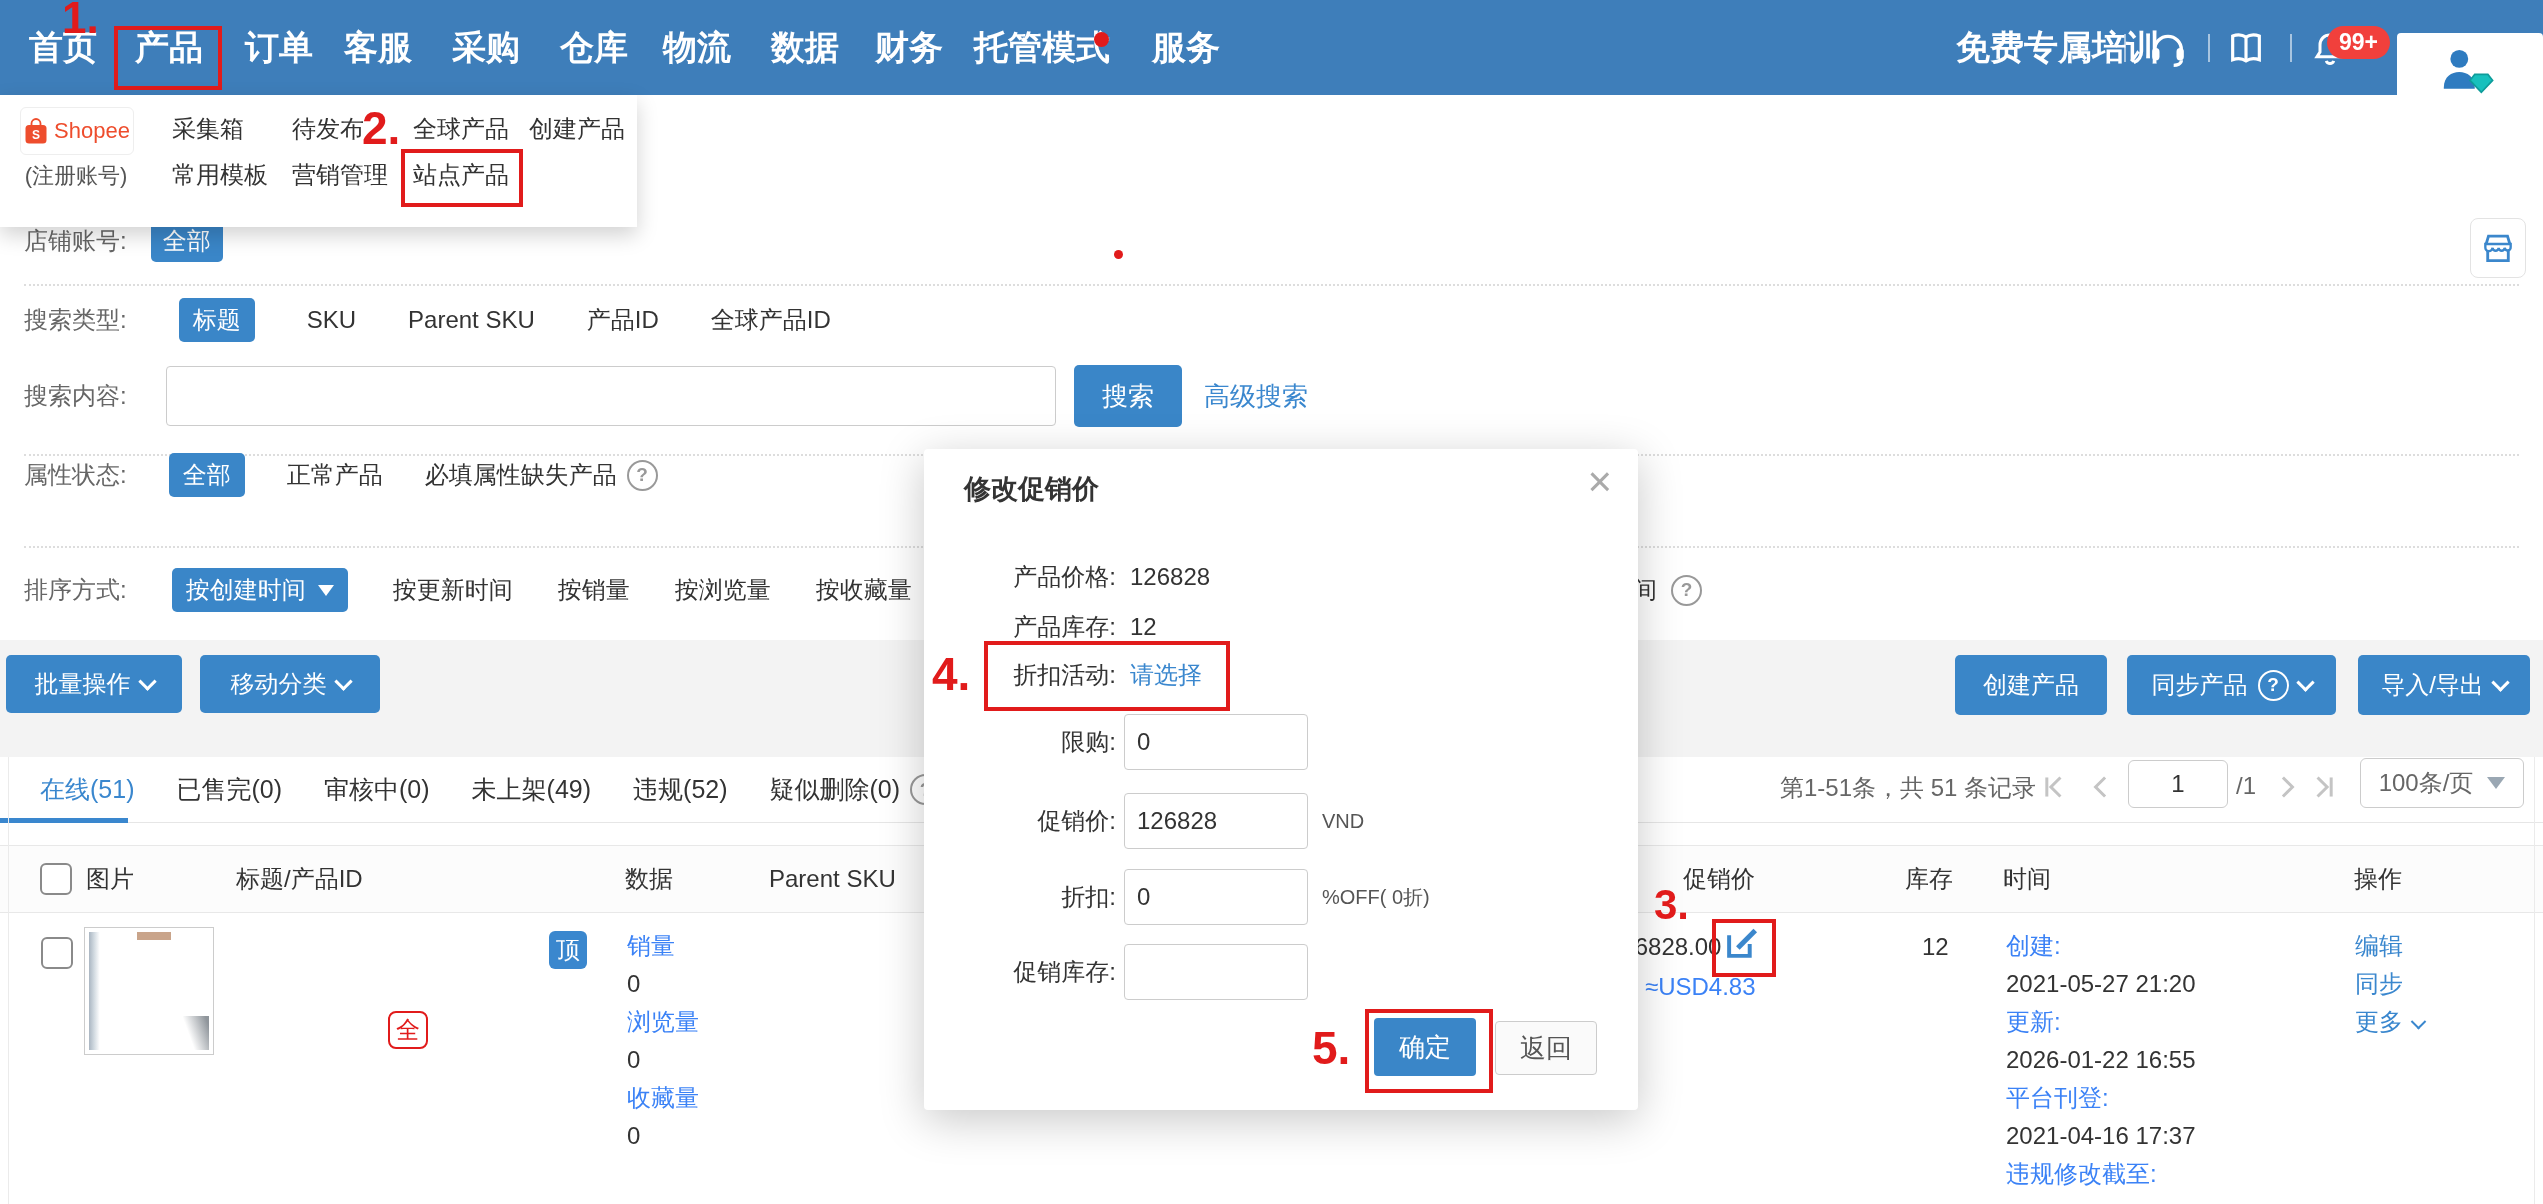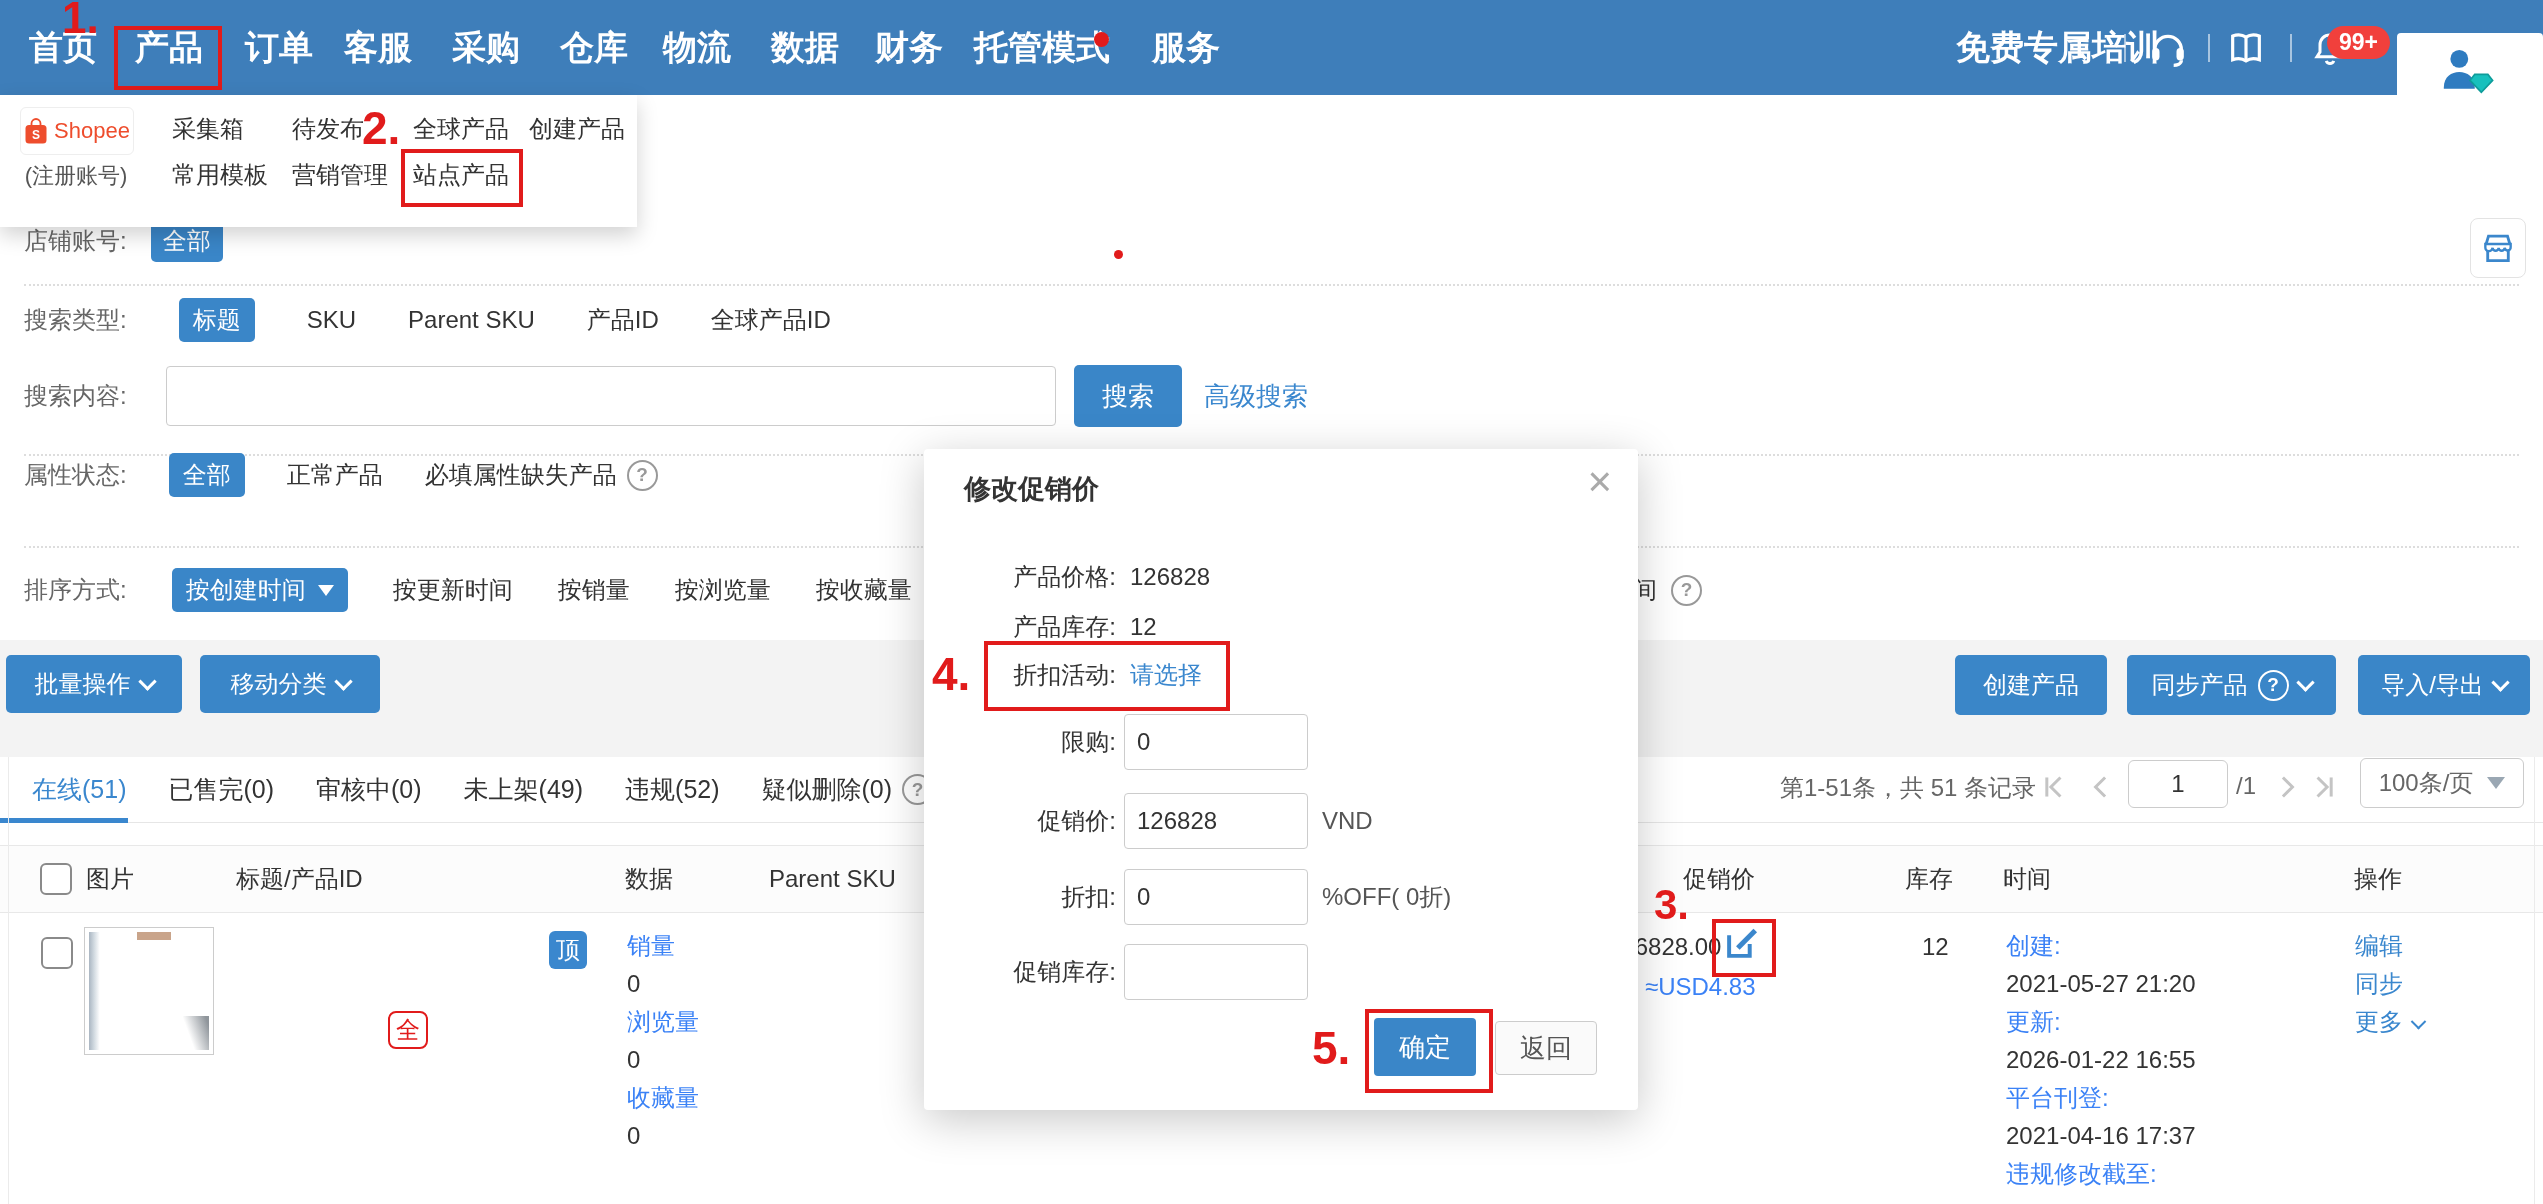--- a/index.html
+++ b/index.html
@@ -49,21 +49,21 @@
   .tri{width:0;height:0;border-left:8px solid transparent;border-right:8px solid transparent;
        border-top:11px solid #fff;display:inline-block;margin-left:12px;}
   .chv{display:inline-block;width:10px;height:10px;border-right:3px solid currentColor;
        border-bottom:3px solid currentColor;transform:rotate(45deg) translate(-2px,-2px);margin-left:10px;}
 
   
   .toolband{left:0;top:640px;width:2543px;height:117px;background:#f3f3f3;}
 
   
   .tabsrow{left:0;top:757px;width:2543px;height:66px;border-bottom:1px solid #e6e6e6;background:#fff;
-           display:flex;align-items:center;gap:42px;padding-left:32px;box-sizing:border-box;}
+           display:flex;align-items:center;gap:42px;padding-left:40px;box-sizing:border-box;}
   .tab{font-size:25px;color:#333;cursor:pointer;white-space:nowrap;display:flex;align-items:center;gap:10px;}
   .tab.active{color:#3a87ce;}
   .tab-underline{left:0;top:818px;width:128px;height:5px;background:#3a87ce;}
 
   
   .pgtext{font-size:24px;color:#666;white-space:nowrap;}
   .pg-input{width:94px;height:44px;border:1px solid #ccc;border-radius:6px;text-align:center;
             font-size:24px;color:#333;outline:none;}
   .pg-select{width:162px;height:48px;border:1px solid #ccc;border-radius:6px;display:flex;
              align-items:center;justify-content:center;gap:14px;font-size:24px;color:#666;cursor:pointer;background:#fff;}
@@ -92,21 +92,21 @@
 
   
   .modal{left:924px;top:449px;width:714px;height:661px;background:#fff;border-radius:4px;z-index:40;
          box-shadow:0 10px 45px rgba(0,0,0,.22);}
   .m-title{left:40px;top:22px;font-size:27px;font-weight:bold;color:#333;}
   .m-close{right:26px;top:12px;font-size:42px;color:#aaa;cursor:pointer;line-height:1;}
   .m-label{width:192px;text-align:right;font-size:24px;color:#333;white-space:nowrap;}
   .m-value{font-size:24px;color:#333;white-space:nowrap;}
   .m-input{width:158px;height:54px;border:1px solid #ccc;border-radius:4px;font-size:24px;color:#333;
            padding:0 12px;outline:none;}
-  .m-unit{font-size:24px;color:#555;white-space:nowrap;}
+  .m-unit{font-size:20px;color:#555;white-space:nowrap;}
   .m-ok{left:450px;top:569px;width:102px;height:58px;background:#3a86c8;color:#fff;font-size:26px;
         border:none;border-radius:4px;cursor:pointer;}
   .m-back{left:571px;top:572px;width:102px;height:54px;background:#fafafa;color:#555;font-size:26px;
         border:1px solid #ccc;border-radius:4px;cursor:pointer;}
   .m-redframe{border:4px solid #e11b1b;z-index:45;}
 </style>
 </head>
 <body>
 
 <div class="page">

